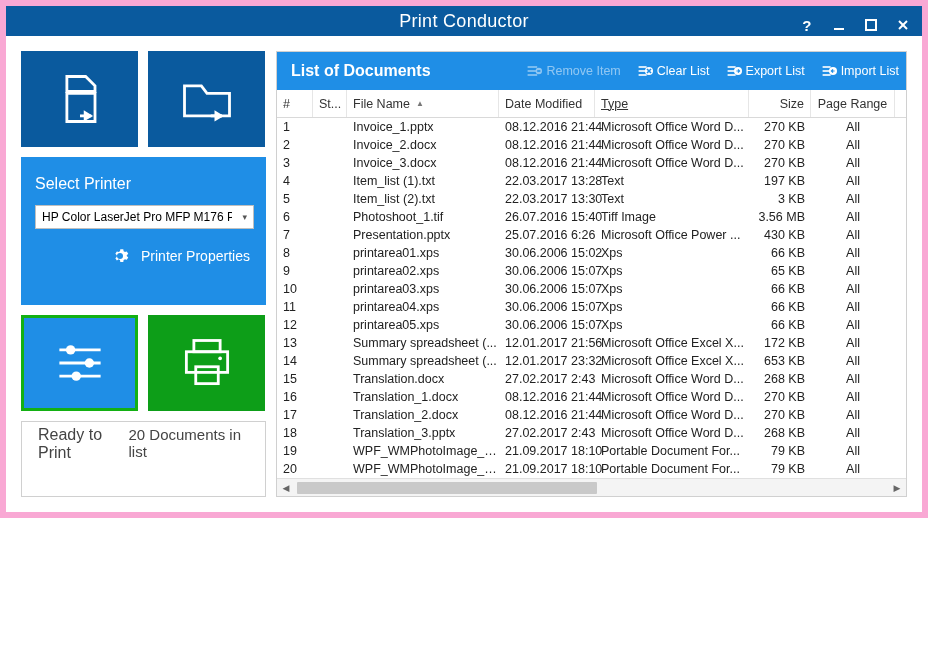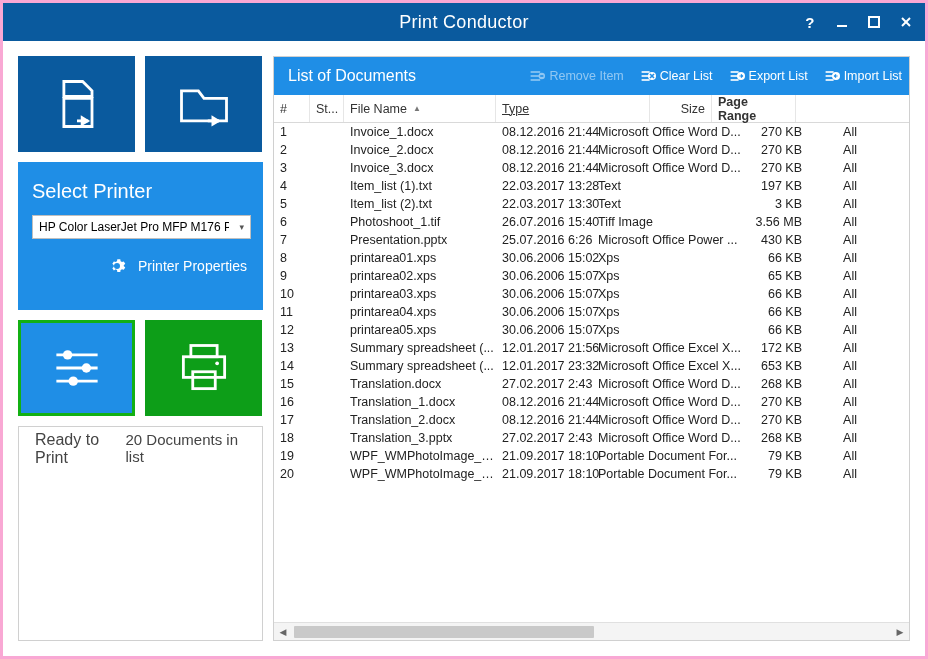--- a/index.html
+++ b/index.html
@@ -1,56 +1,56 @@
 <!DOCTYPE html>
 <html><head>
 <meta charset="utf-8">
 <style>
   * { box-sizing: border-box; margin: 0; padding: 0; font-family: "Segoe UI", Tahoma, sans-serif; }
   html,body { width:928px; height:659px; background:#fff; }
-  .window { width:928px; height:659px; border:3px solid #f9a8d4; display:flex; flex-direction:column; }
+  .window { width:928px; height:518px; border:6px solid #f9a8d4; display:flex; flex-direction:column; }
   .titlebar { height:38px; background:#0a5a9e; color:#fff; display:flex; align-items:center; justify-content:center; position:relative; font-size:18px; font-weight:300; letter-spacing:0.3px; }
   .titlebar-controls { position:absolute; right:6px; top:0; height:38px; display:flex; align-items:center; gap:6px; }
   .titlebar-controls .tb-btn { width:26px; height:26px; display:flex; align-items:center; justify-content:center; color:#fff; font-size:15px; font-weight:bold; cursor:pointer; }
   .chrome-body { flex:1; padding:15px; display:flex; gap:10px; background:#fff; }
   
   .left { width:245px; display:flex; flex-direction:column; gap:10px; }
   .tile-row { display:flex; gap:10px; }
   .tile { width:117px; height:96px; display:flex; align-items:center; justify-content:center; cursor:pointer; }
   .tile.blue { background:#0a5a9e; }
   .tile.lightblue { background:#1f8ee6; }
   .tile.green { background:#0d9e18; }
   .tile.selected { outline:3px solid #13b013; outline-offset:-3px; }
   .tile svg { width:60px; height:60px; fill:#fff; }
   .printer-panel { background:#1f8ee6; color:#fff; padding:18px 12px 14px 14px; height:148px; display:flex; flex-direction:column; }
-  .printer-panel .lbl { font-size:20px; font-weight:300; margin-bottom:12px; }
+  .printer-panel .lbl { font-size:16px; font-weight:300; margin-bottom:12px; }
   .printer-select { width:100%; height:24px; background:#fff; color:#000; border:1px solid #bfbfbf; display:flex; align-items:center; padding:0 6px; font-size:12px; justify-content:space-between; cursor:pointer; }
   .printer-select .chev { font-size:9px; color:#555; }
   .printer-props { display:flex; align-items:center; gap:12px; margin-top:18px; margin-left:76px; font-size:14px; font-weight:300; cursor:pointer; }
   .printer-props svg { width:18px; height:18px; fill:#fff; }
   .status-panel { border:1px solid #d0d0d0; padding:4px 16px; flex:1; display:flex; flex-direction:row; }
   .status-panel .st1 { font-size:16px; font-weight:300; color:#444; margin-bottom:20px; }
   .status-panel .st2 { font-size:15px; color:#444; }
   
   .right { flex:1; border:1px solid #d0d0d0; display:flex; flex-direction:column; min-width:0; }
   .list-header { height:38px; background:#1f8ee6; display:flex; align-items:center; color:#fff; padding-left:14px; }
-  .list-header .title { font-size:16px; font-weight:400; }
+  .list-header .title { font-size:16px; font-weight:700; }
   .list-header .actions { margin-left:auto; display:flex; gap:8px; padding-right:3px; }
   .list-header .act { display:flex; align-items:center; gap:4px; font-size:12.5px; font-weight:300; cursor:pointer; padding:3px 4px; }
   .list-header .act.disabled { opacity:0.5; cursor:default; }
   .list-header .act svg { width:16px; height:16px; fill:#fff; }
   .columns { height:28px; border-bottom:1px solid #d9d9d9; display:flex; align-items:center; font-size:12.5px; color:#333; padding-right:8px; }
   .columns div { padding:0 6px; border-right:1px solid #e6e6e6; height:100%; display:flex; align-items:center; cursor:pointer; }
   .col-num { width:36px; }
   .col-state { width:34px; }
   .col-name { width:152px; }
   .col-date { width:96px; }
   .col-type { width:154px;text-decoration:underline; }
   .col-size { width:62px; justify-content:flex-end; }
-  .col-range { width:84px; justify-content:center; border-right:none;font-weight:bold; }
+  .col-range { width:84px; justify-content:center; border-right:none; }
   .rows { flex:1; overflow:hidden; font-size:12.5px; color:#222; }
   .row { height:18px; display:flex; align-items:center; padding-right:8px; white-space:nowrap; }
   .row .c-num { width:36px; padding-left:6px; }
   .row .c-state { width:34px; }
   .row .c-name { width:152px; overflow:hidden; text-overflow:ellipsis; padding-left:6px; }
   .row .c-date { width:96px; padding-left:6px; }
   .row .c-type { width:154px; overflow:hidden; text-overflow:ellipsis; padding-left:6px; }
   .row .c-size { width:62px; text-align:right; padding-right:6px; }
   .row .c-range { width:84px; text-align:center; }
   .hscroll { height:18px; border-top:1px solid #e0e0e0; background:#f4f4f4; display:flex; align-items:center; }
@@ -197,30 +197,31 @@
         </div>
       </div>
 
       <div class="columns">
         <div class="col-num">#</div>
         <div class="col-state">St...</div>
         <div class="col-name">
             <span>File Name</span>
             <span class="sort-arrow">▲</span>
           </div>
+        <div class="col-date">Date Modified</div>
         <div class="col-type">Type</div>
         <div class="col-size">Size</div>
         <div class="col-range">Page Range</div>
       </div>
 
       <div class="rows" id="rows">
           <div class="row">
             <div class="c-num">1</div>
             <div class="c-state"></div>
-            <div class="c-name">Invoice_1.docx</div>
+            <div class="c-name">Invoice_1.pptx</div>
             <div class="c-date">08.12.2016 21:44</div>
             <div class="c-type">Microsoft Office Word D...</div>
             <div class="c-size">270 KB</div>
             <div class="c-range">All</div>
           </div>
           <div class="row">
             <div class="c-num">2</div>
             <div class="c-state"></div>
             <div class="c-name">Invoice_2.docx</div>
             <div class="c-date">08.12.2016 21:44</div>

